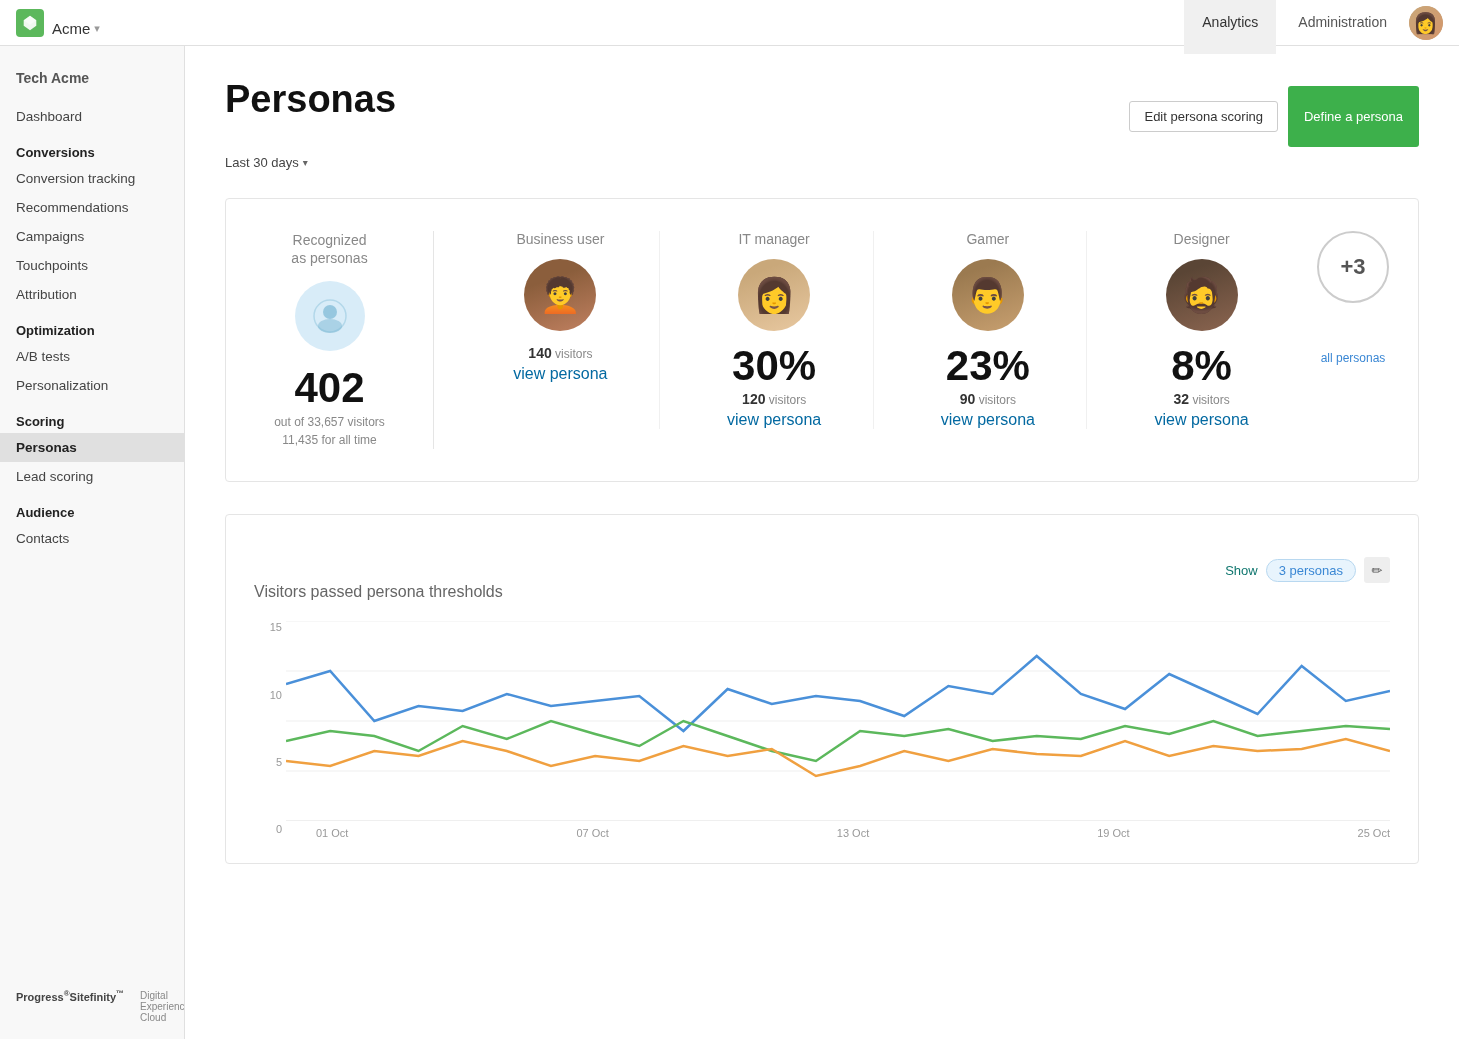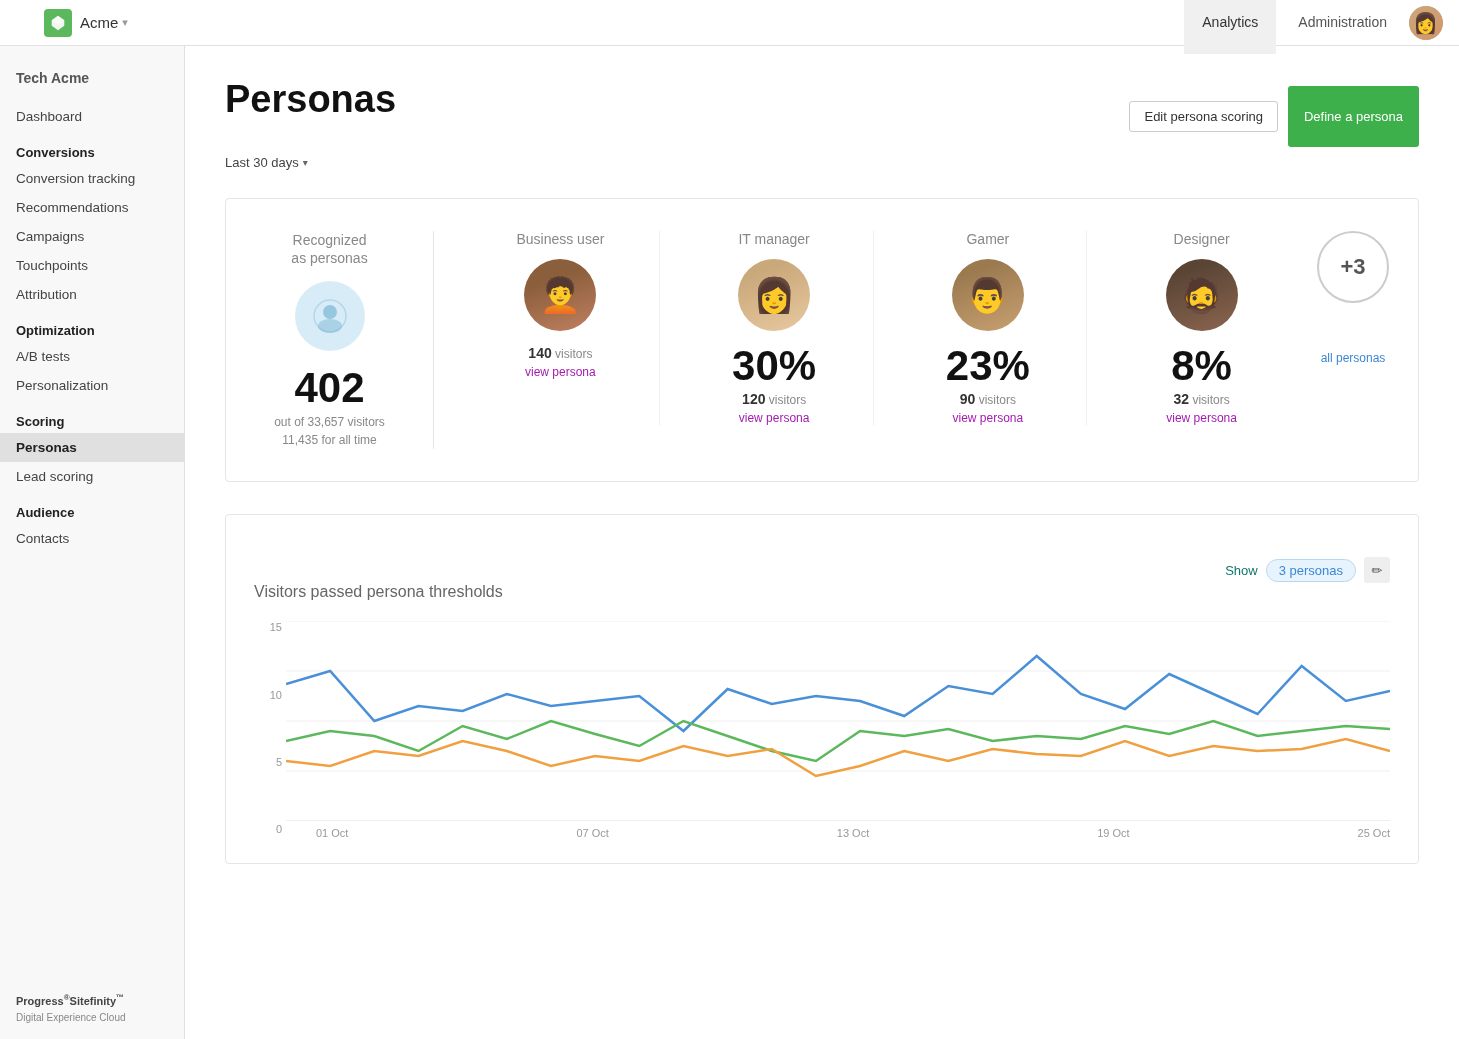--- a/index.html
+++ b/index.html
@@ -11,21 +11,21 @@
       background: #fff;
       border-bottom: 1px solid #e0e0e0;
       display: flex;
       align-items: center;
       justify-content: space-between;
       padding: 0 16px;
       position: fixed;
       top: 0; left: 0; right: 0;
       z-index: 100;
     }
-    .top-nav-left { display: flex; align-items: center; gap: 8px; margin-left: 28px; }
+    .top-nav-left { display: flex; align-items: flex-end; gap: 8px; }
     .top-nav-logo {
       width: 28px; height: 28px;
       background: #5cb85c;
       border-radius: 4px;
       display: flex; align-items: center; justify-content: center;
     }
     .top-nav-logo svg { width: 18px; height: 18px; }
     .top-nav-brand { font-size: 15px; font-weight: 500; color: #333; display: flex; align-items: center; gap: 4px; }
     .top-nav-right { display: flex; align-items: center; gap: 4px; }
     .top-nav-tab {
@@ -202,21 +202,21 @@
       border-radius: 50%;
       margin: 0 auto 14px auto;
       overflow: hidden;
       display: flex; align-items: center; justify-content: center;
       font-size: 28px;
       background: #e0d5c5;
     }
     .persona-percent { font-size: 42px; font-weight: 800; color: #111; line-height: 1; margin-bottom: 4px; }
     .persona-visitors { font-size: 12px; color: #888; margin-bottom: 4px; }
     .persona-visitors strong { font-weight: 700; color: #333; font-size: 14px; }
-    .persona-link { font-size: 12px; color: #a21caf; cursor: pointer; }
+    .persona-link { font-size: 16px; color: #0369a1; cursor: pointer; }
 
     .persona-more {
       min-width: 90px;
       display: flex;
       flex-direction: column;
       align-items: center;
       justify-content: flex-start;
       padding: 0 0 0 16px;
     }
     .persona-more-circle {
@@ -289,21 +289,21 @@
       justify-content: space-between;
       padding: 0 0 4px 0;
       font-size: 11px;
       color: #999;
       width: 28px;
       text-align: right;
     }
 
     
     .progress-logo {
-      display: flex; flex-direction: column; gap: 4px;
+      display: flex; gap: 16px;
     }
     .progress-logo-top { font-size: 11px; font-weight: 700; color: #444; }
     .progress-logo-sup { font-size: 8px; vertical-align: super; }
     .progress-logo-bottom { font-size: 10px; color: #888; margin-top: 1px; }
 
     
     .face-1 { background: linear-gradient(160deg, #8b5e3c 30%, #c08060 100%); }
     .face-2 { background: linear-gradient(160deg, #c9a87a 20%, #e8c8a0 100%); }
     .face-3 { background: linear-gradient(160deg, #9b7a50 20%, #c8a070 100%); }
     .face-4 { background: linear-gradient(160deg, #5a4535 20%, #8b6550 100%); }

